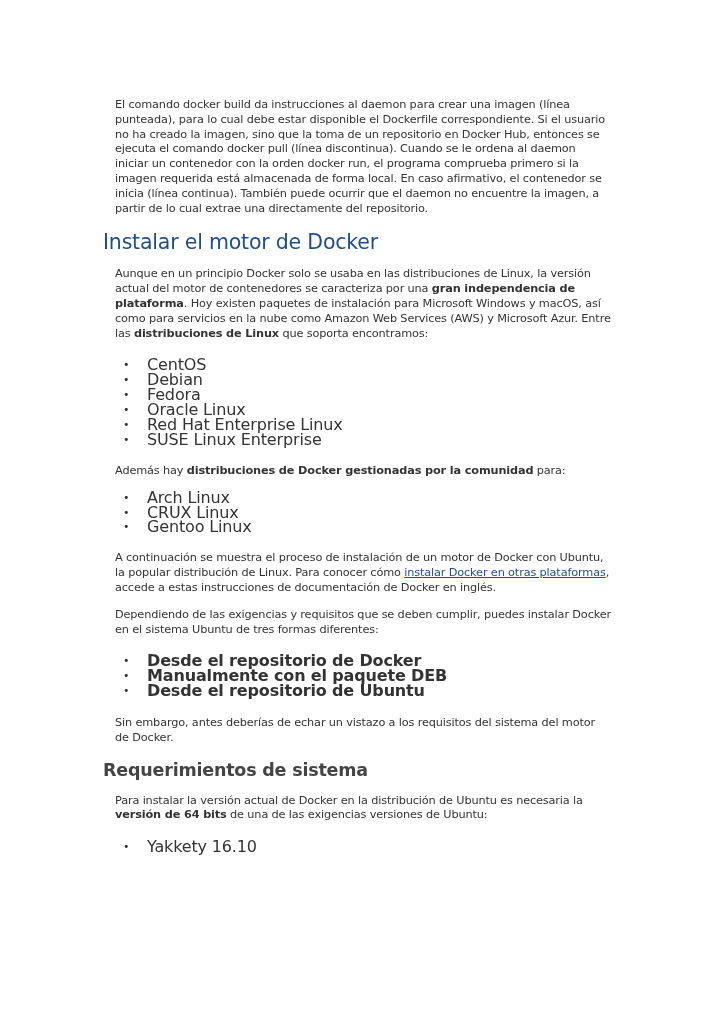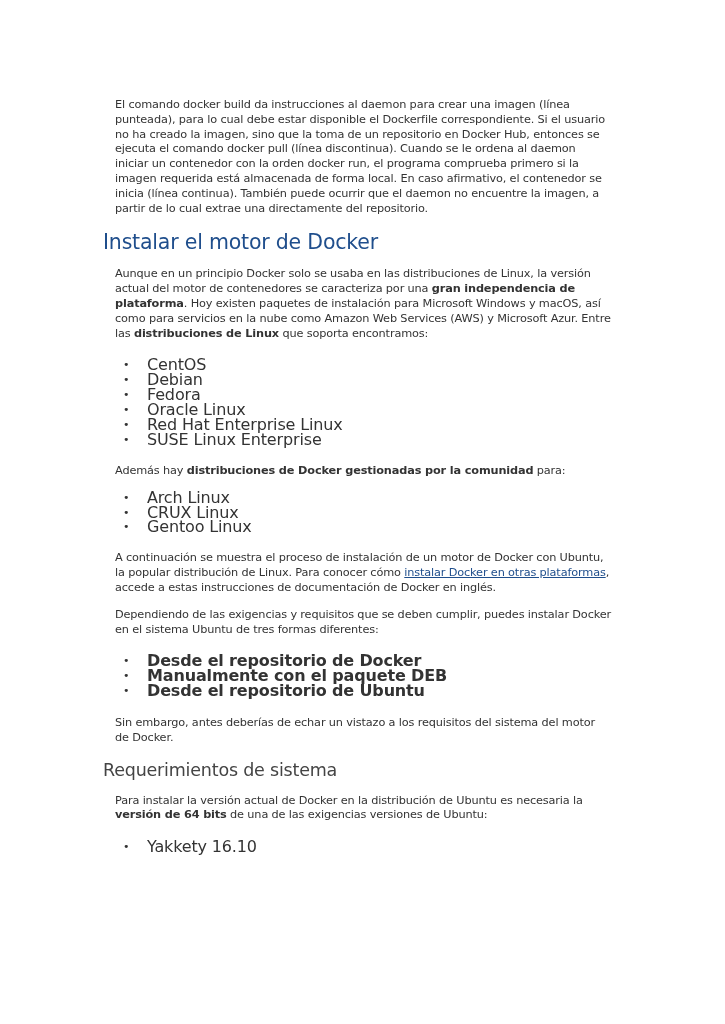--- a/index.html
+++ b/index.html
@@ -1,21 +1,21 @@
 <!DOCTYPE html>
 <html><head>
 <meta charset="utf-8">
 <style>
   html, body { margin: 0; padding: 0; background: #ffffff; }
   body { width: 725px; height: 1024px; position: relative; overflow: hidden;
          font-family: "DejaVu Sans", sans-serif; color: #333333; }
   .page { position: absolute; left: 103px; top: 86px; width: 520px; }
   p { margin: 12px; font-size: 11.3px; line-height: 14.8px; letter-spacing: -0.15px; }
   .h2 { font-size: 20.5px; color: #1f4e8c; margin: 10px 0 0 0; line-height: 28px; font-weight: normal; letter-spacing: -0.2px; }
-  .h3 { font-size: 17.5px; color: #444444; margin: 9px 0 0 0; line-height: 24px; font-weight: normal; letter-spacing: -0.2px; }
+  .h3 { font-size: 17.5px; color: #444444; margin: 9px 0 0 0; line-height: 24px; font-weight: bold; letter-spacing: -0.2px; }
   ul { margin: 0; padding: 0; list-style: none; }
   li { position: relative; padding-left: 44px; font-size: 16px; line-height: 14.9px; letter-spacing: -0.15px; }
   li::before { content: "\2022"; position: absolute; left: 20px; top: 0; font-size: 11px; }
   b { font-weight: bold; color: #333333; }
   a { color: #1f4e8c; font-weight: normal; text-decoration: underline; }
 </style>
 </head>
 <body>
 
 <div class="page">

